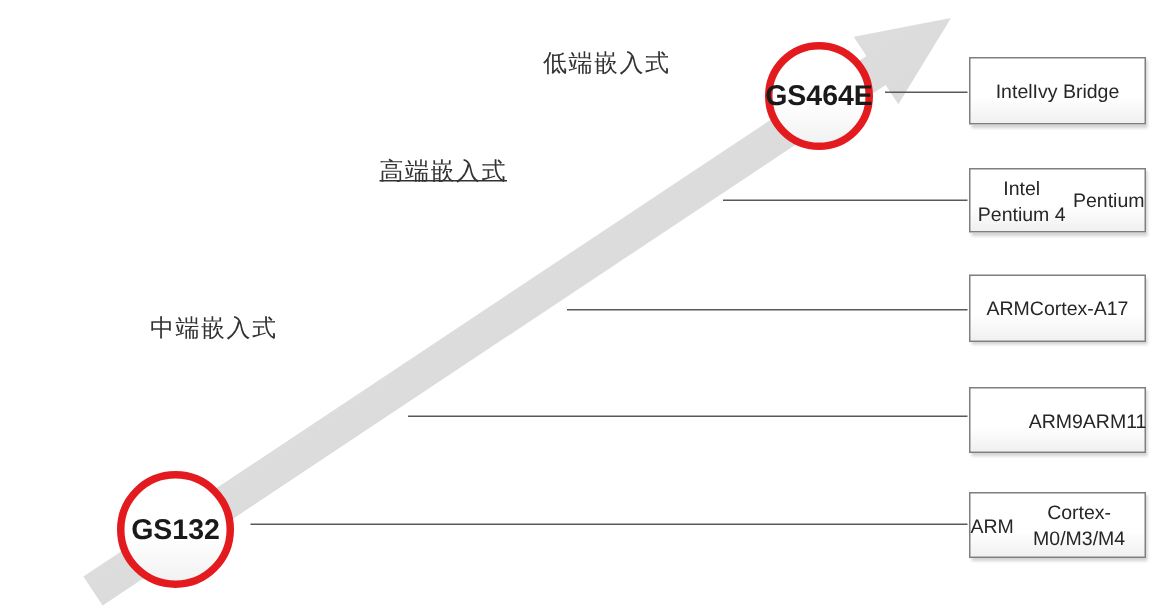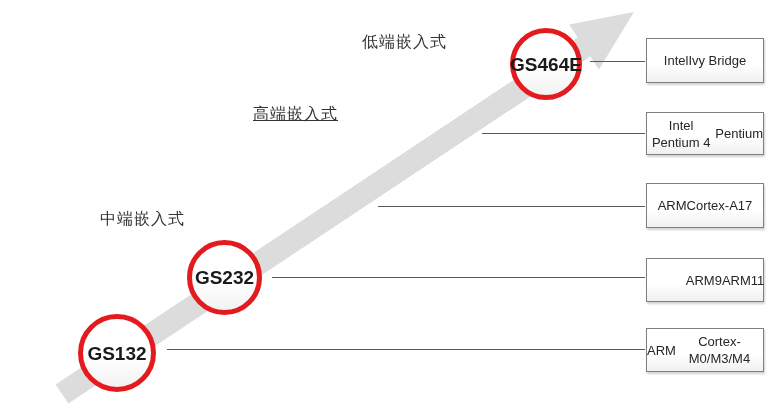--- a/index.html
+++ b/index.html
@@ -101,24 +101,20 @@
   <div class="connector c0"></div>
   <div class="connector c1"></div>
   <div class="connector c2"></div>
   <div class="connector c3"></div>
   <div class="connector c4"></div>
 
   <div class="node-circle p0">
     <span>GS132</span>
     <span></span>
   </div>
-  <div class="node-circle p1">
-    <span>GS232</span>
-    <span></span>
-  </div>
   <div class="node-circle p4">
     <span>GS464E</span>
     <span></span>
   </div>
 
   <div class="cmp-box b0">
     <span>ARM</span>
     <span>Cortex-M0/M3/M4</span>
   </div>
   <div class="cmp-box b1">

